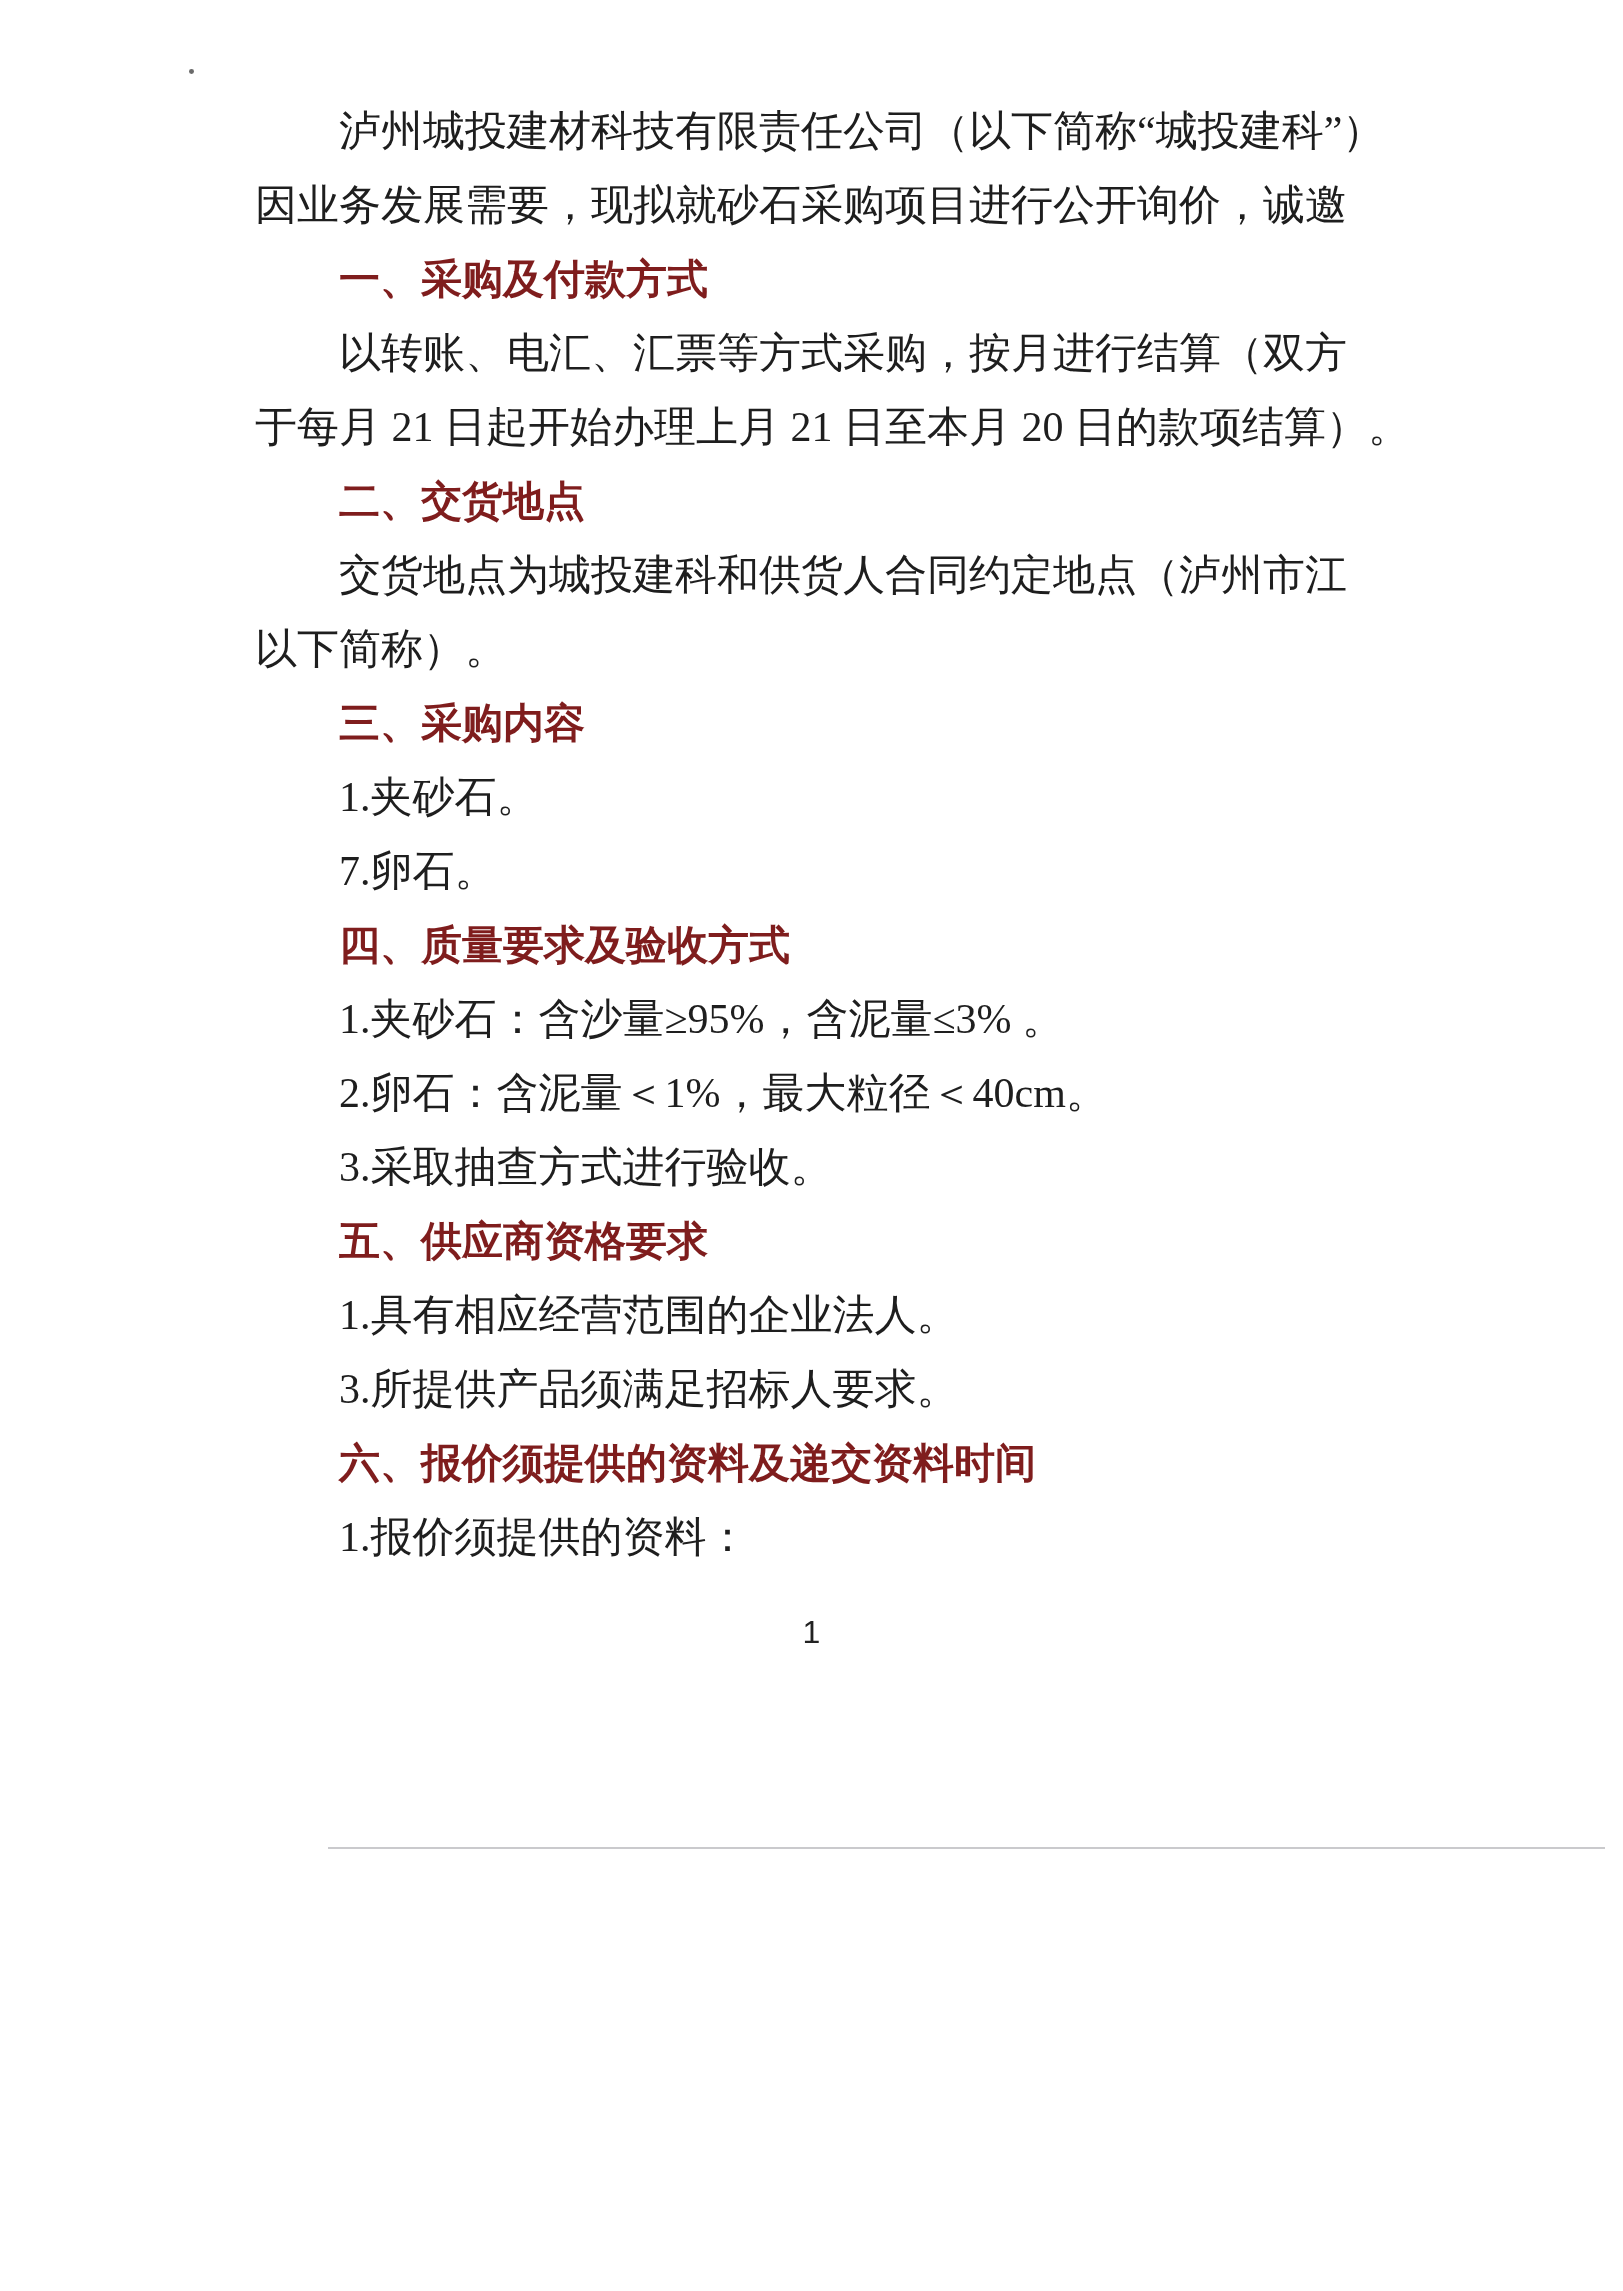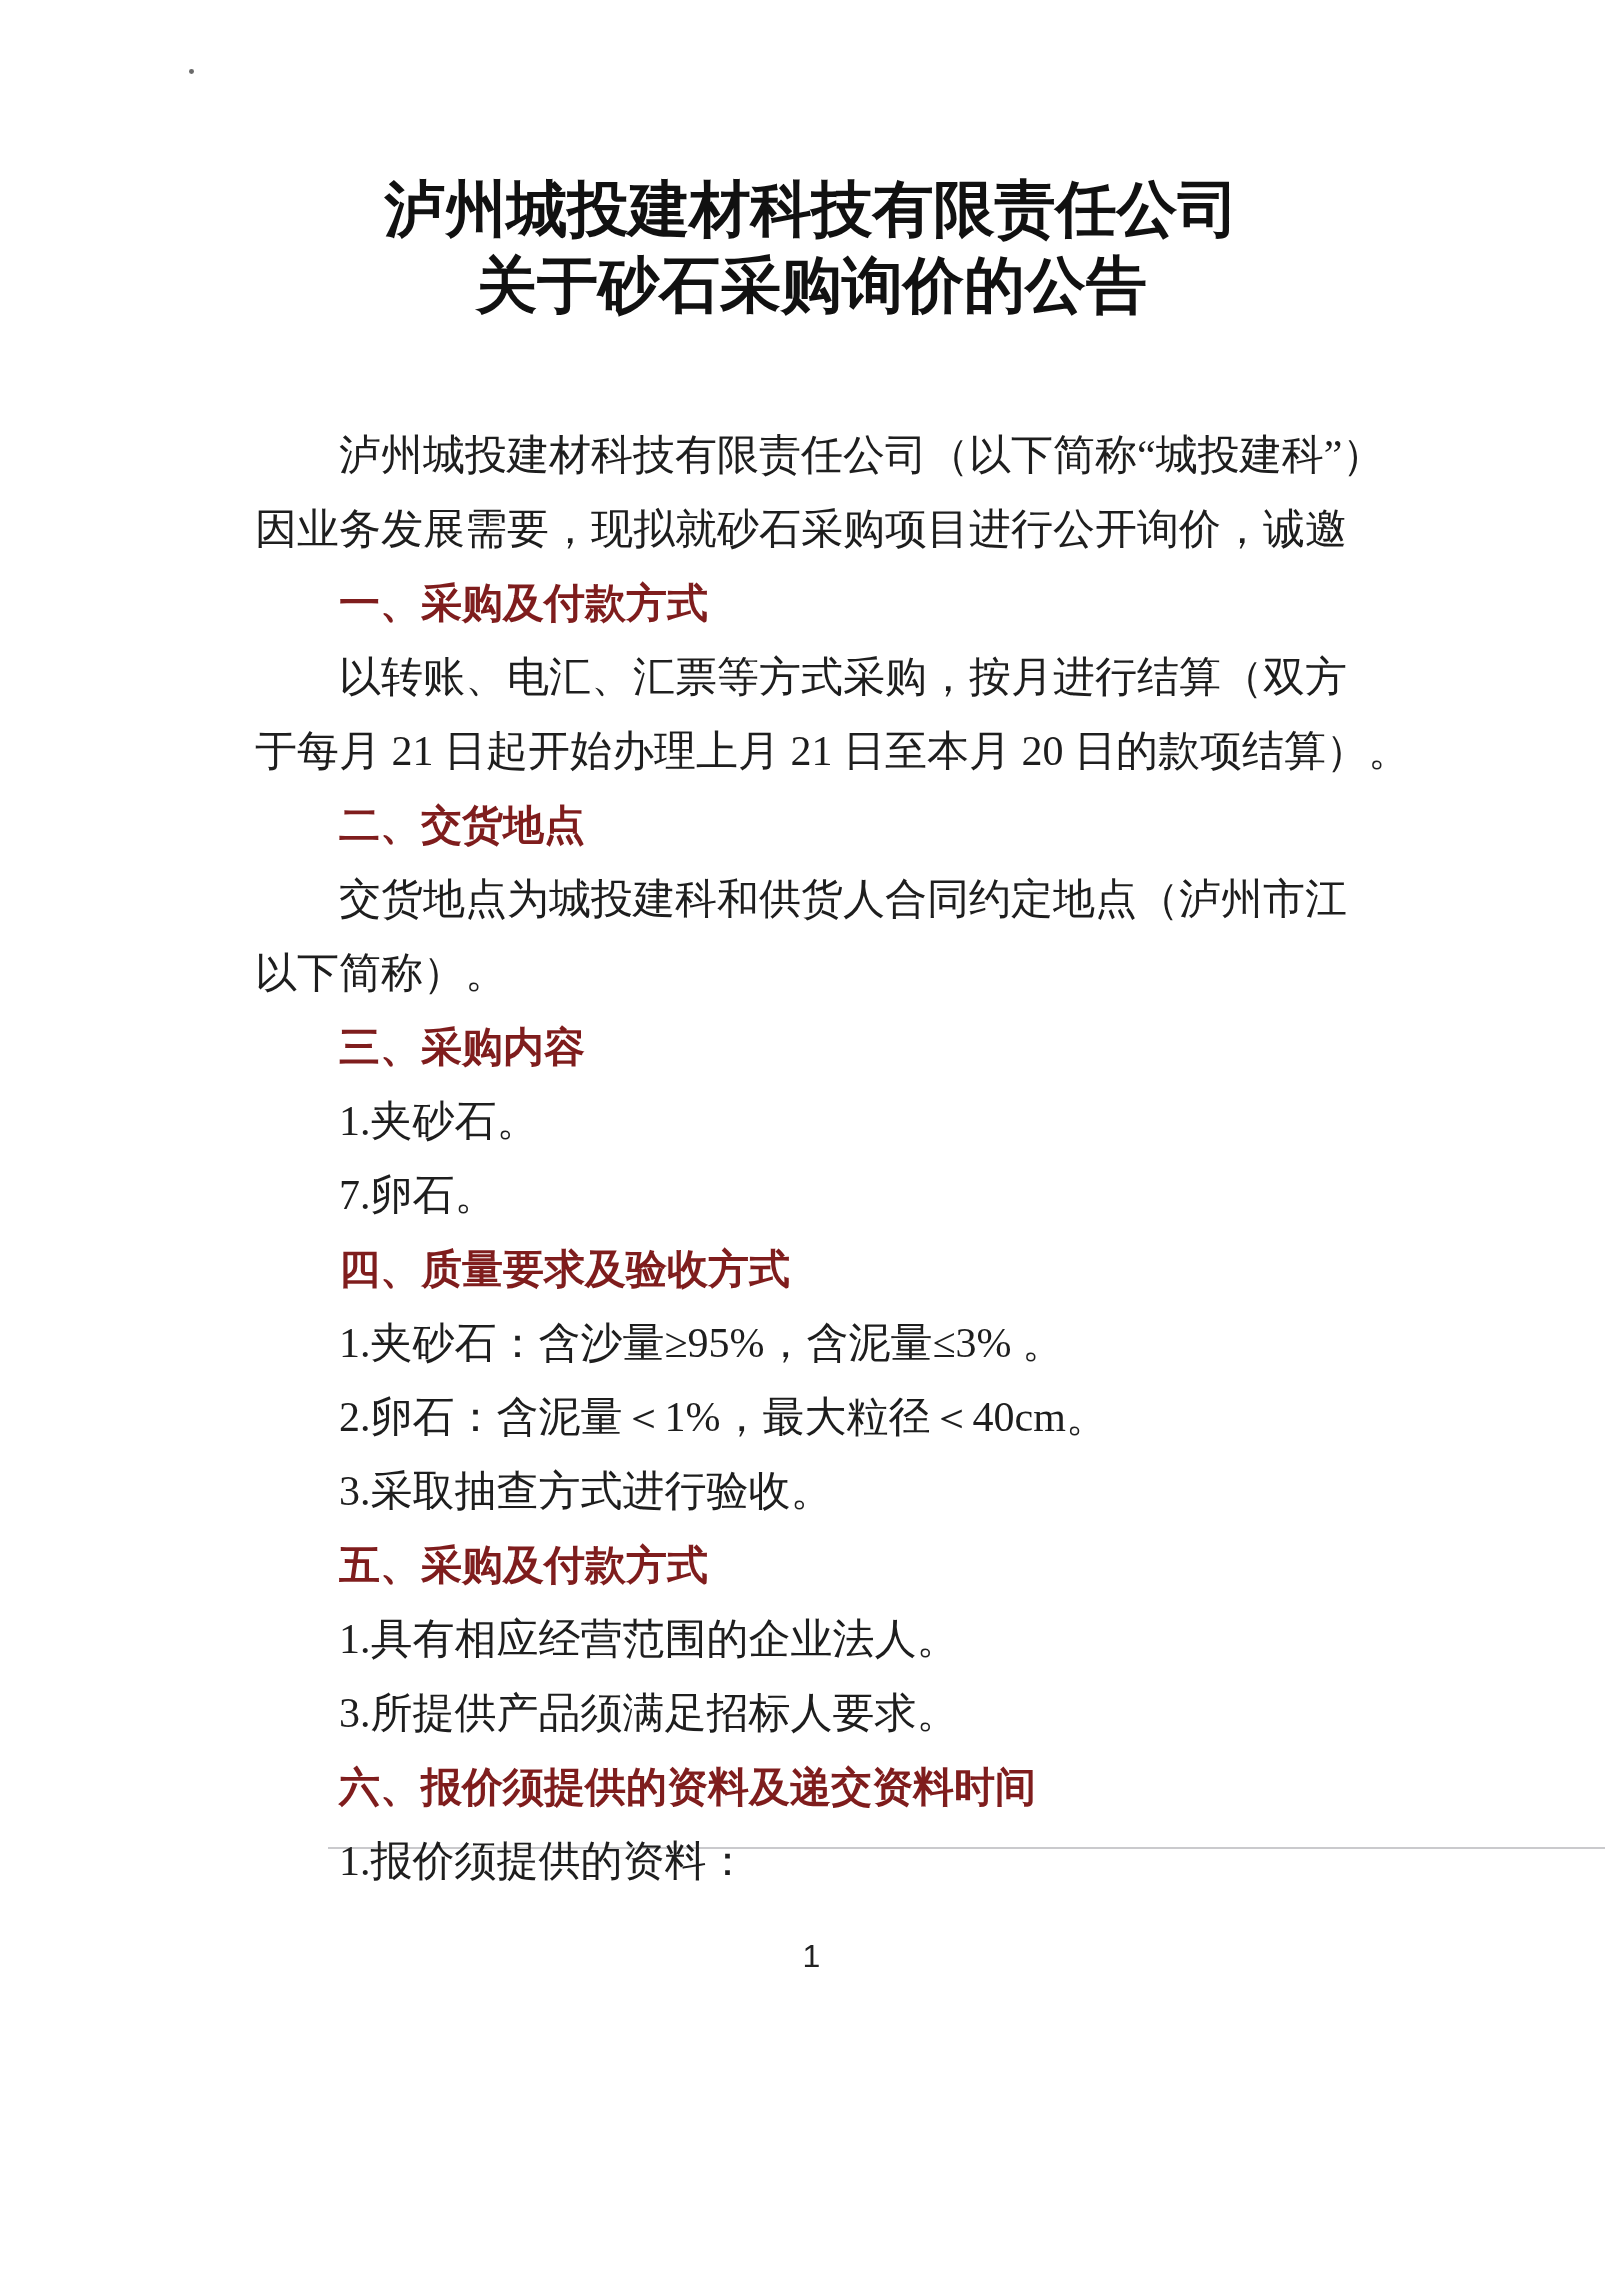--- a/index.html
+++ b/index.html
@@ -82,42 +82,38 @@
   }
 </style>
 </head>
 <body>
 
 <div class="page">
 
   <div class="scan-speck"></div>
   <div class="scan-line-artifact"></div>
 
-  <div class="doc-title">
-    <div>泸州城投建材科技有限责任公司</div>
-    <div>关于砂石采购询价的公告</div>
-  </div>
 
   <div class="doc-body">
     <div class="line indent">泸州城投建材科技有限责任公司（以下简称“城投建科”）</div>
     <div class="line flush">因业务发展需要，现拟就砂石采购项目进行公开询价，诚邀</div>
     <div class="line heading">一、采购及付款方式</div>
     <div class="line indent">以转账、电汇、汇票等方式采购，按月进行结算（双方</div>
     <div class="line flush">于每月 21 日起开始办理上月 21 日至本月 20 日的款项结算）。</div>
     <div class="line heading">二、交货地点</div>
     <div class="line indent">交货地点为城投建科和供货人合同约定地点（泸州市江</div>
     <div class="line flush">以下简称）。</div>
     <div class="line heading">三、采购内容</div>
     <div class="line indent">1.夹砂石。</div>
     <div class="line indent">7.卵石。</div>
     <div class="line heading">四、质量要求及验收方式</div>
     <div class="line indent">1.夹砂石：含沙量≥95%，含泥量≤3% 。</div>
     <div class="line indent">2.卵石：含泥量＜1%，最大粒径＜40cm。</div>
     <div class="line indent">3.采取抽查方式进行验收。</div>
-    <div class="line heading">五、采购及付款方式</div>
+    <div class="line heading">五、供应商资格要求</div>
     <div class="line indent">1.具有相应经营范围的企业法人。</div>
     <div class="line indent">3.所提供产品须满足招标人要求。</div>
     <div class="line heading">六、报价须提供的资料及递交资料时间</div>
     <div class="line indent">1.报价须提供的资料：</div>
   </div>
 
   <div class="page-number">1</div>
 
 </div>
 

